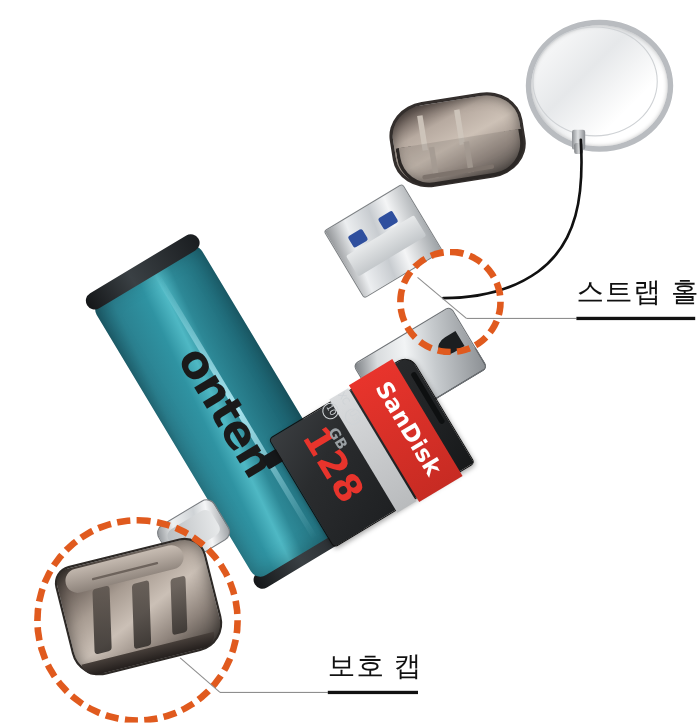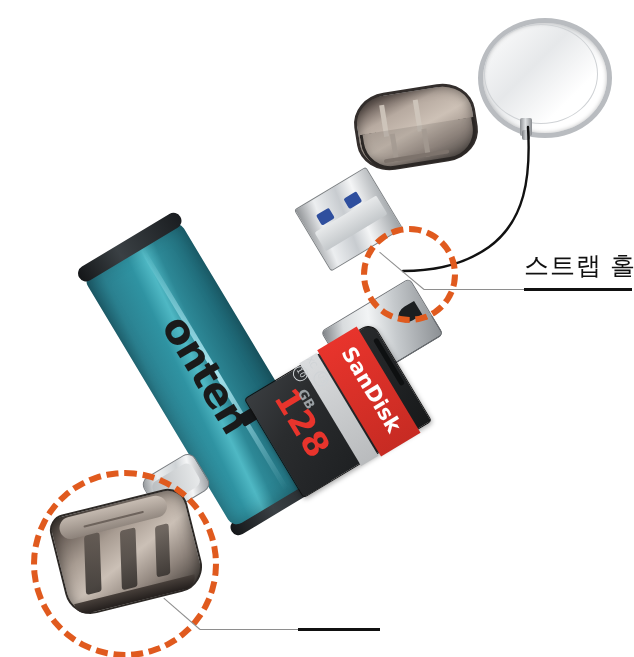--- a/index.html
+++ b/index.html
@@ -234,14 +234,15 @@
   <div class="dashring ring-cap"></div>
 
   <div class="diag d-strap"></div>
   <div class="hline h-strap"></div>
   <div class="underline u-strap"></div>
   <div class="lbl lbl-strap">스트랩 홀</div>
 
   <div class="diag d-cap"></div>
   <div class="hline h-cap"></div>
   <div class="underline u-cap"></div>
+  <div class="lbl lbl-cap">보호 캡</div>
 
 </div>
 
 </body></html>

